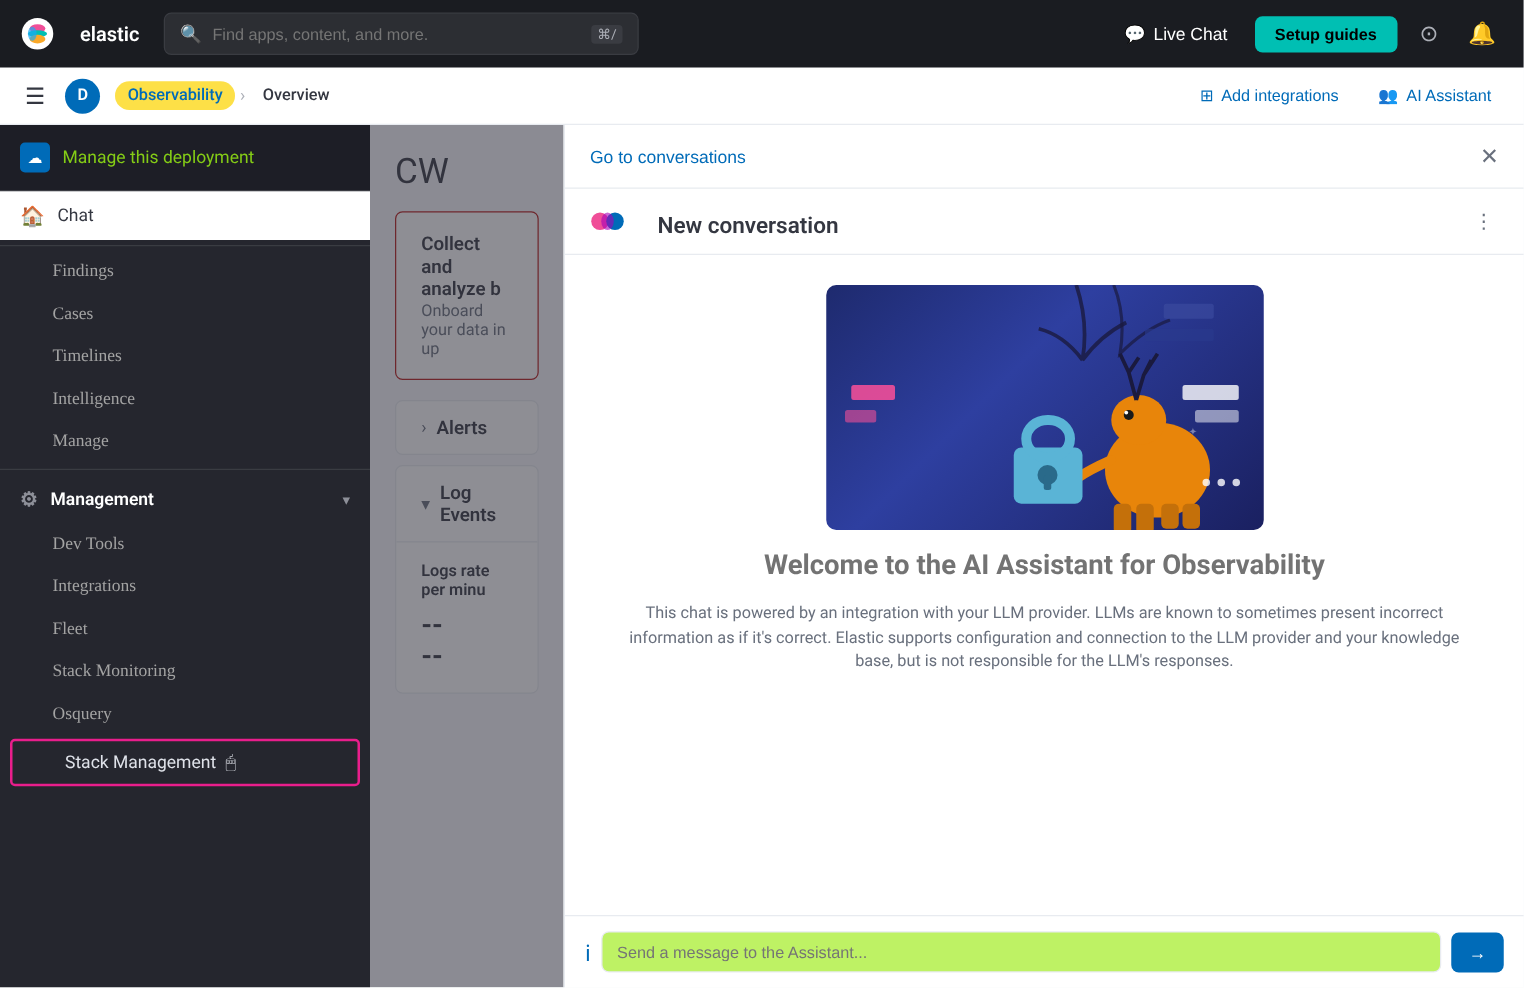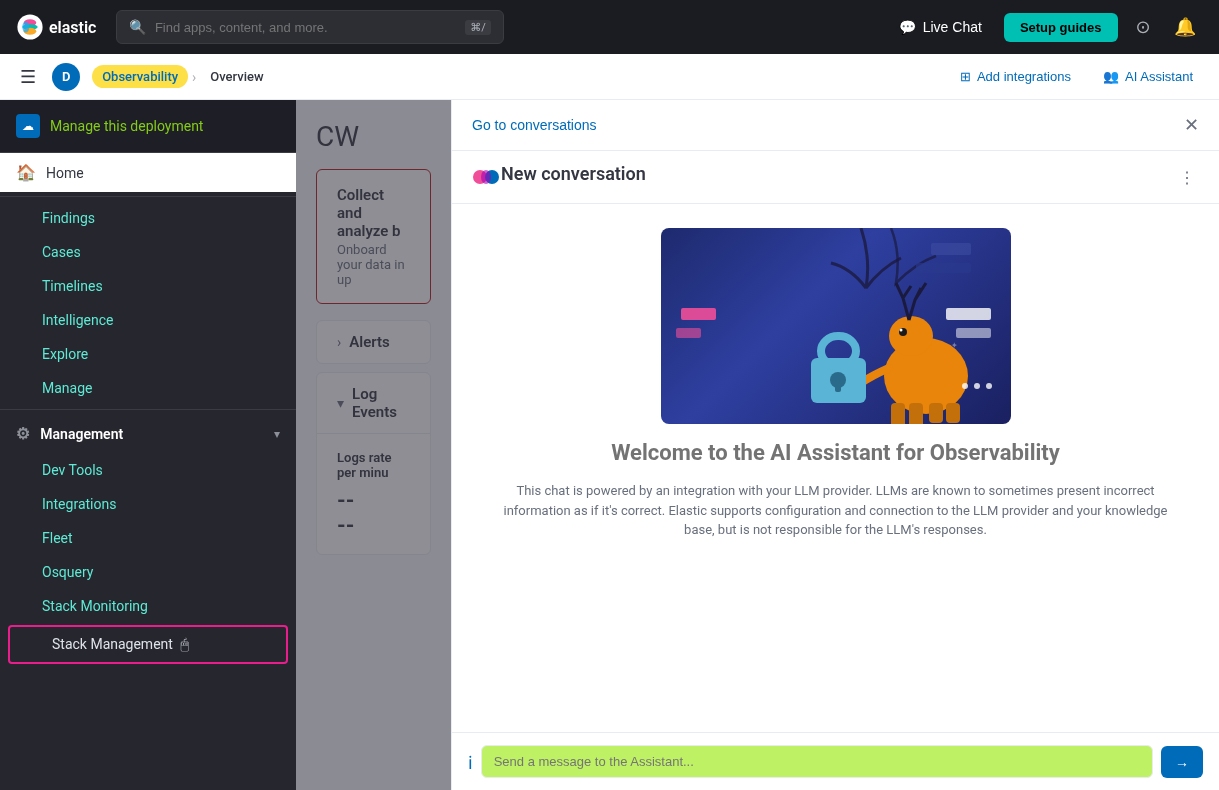--- a/index.html
+++ b/index.html
@@ -3,21 +3,21 @@
   <meta charset="utf-8">
   <style>
     * { margin: 0; padding: 0; box-sizing: border-box; }
     body { font-family: -apple-system, BlinkMacSystemFont, 'Segoe UI', Roboto, sans-serif; width: 1219px; height: 790px; overflow: hidden; display: flex; flex-direction: column; background: #f8f9fc; }
 
     
     .top-nav {
       display: flex; align-items: center; height: 54px;
       background: #1a1c21; padding: 0 16px; gap: 12px; flex-shrink: 0; z-index: 100;
     }
-    .elastic-logo { display: flex; align-items: center; gap: 5px; margin-right: 8px; justify-content: space-between; }
+    .elastic-logo { display: flex; align-items: center; gap: 20px; margin-right: 8px; justify-content: space-between; }
     .elastic-logo-icon { width: 28px; height: 28px; }
     .elastic-logo-text { color: #fff; font-size: 16px; font-weight: 600; }
     .search-bar {
       flex: 1; max-width: 420px; background: #2c2e33; border: 1px solid #3a3c42;
       border-radius: 6px; display: flex; align-items: center; padding: 0 12px; gap: 8px; height: 34px;
     }
     .search-bar input {
       background: transparent; border: none; outline: none; color: #adb0b8;
       font-size: 13px; flex: 1;
     }
@@ -91,21 +91,21 @@
     .manage-title { font-size: 14px; font-weight: 400; color: #84cc16; }
     .sidebar-nav-item {
       display: flex; align-items: center; gap: 10px;
       padding: 10px 16px; cursor: pointer; font-size: 14px; color: #dfe2e9;
       border-radius: 0;
     }
     .sidebar-nav-item.active { background: #fff; color: #343741; }
     .sidebar-nav-item .nav-icon { font-size: 16px; color: #8e9099; }
     .sidebar-nav-item.active .nav-icon { color: #343741; }
     .sidebar-section-item {
-      padding: 9px 16px 9px 42px; cursor: pointer; font-size: 14px; color: #5eead4;
+      padding: 9px 16px 9px 42px; cursor: pointer; font-size: 14px; color: #a3a3a3; font-family: Liberation Serif, serif;
     }
     .sidebar-section-divider { height: 1px; background: #3a3c42; margin: 4px 0; }
     .management-header {
       display: flex; align-items: center; justify-content: space-between;
       padding: 10px 16px; cursor: pointer;
     }
     .management-header-left { display: flex; align-items: center; gap: 10px; font-size: 14px; font-weight: 600; color: #fff; }
     .management-header .nav-icon { font-size: 16px; color: #8e9099; }
     .chevron-icon { color: #8e9099; font-size: 12px; }
     .stack-management-item {
@@ -165,21 +165,21 @@
       color: #006bb8; font-size: 14px; font-weight: 500; cursor: pointer;
       background: none; border: none; text-decoration: none;
     }
     .ai-panel-close {
       background: transparent; border: none; cursor: pointer; color: #69707d; font-size: 18px;
     }
     .ai-panel-new-convo {
       display: flex; align-items: center; justify-content: space-between;
       padding: 12px 20px; border-bottom: 1px solid #e8ebf0;
     }
-    .new-convo-left { display: flex; align-items: flex-start; gap: 1px; }
+    .new-convo-left { display: flex; align-items: flex-end; gap: 26px; }
     .ai-logo-icon { width: 28px; height: 28px; }
     .new-convo-title { font-size: 18px; font-weight: 600; color: #343741; }
     .more-options-btn { background: transparent; border: none; cursor: pointer; color: #69707d; font-size: 16px; padding: 4px; }
     .ai-panel-image-area {
       display: flex; justify-content: center; align-items: center;
       padding: 24px 20px 16px;
     }
     .ai-illustration {
       width: 350px; height: 196px; border-radius: 8px;
       background: linear-gradient(135deg, #1e2a6e 0%, #2e3fa0 40%, #1a2060 100%);
@@ -266,46 +266,45 @@
 
     <div class="sidebar-manage-header">
       <div class="manage-icon">
         <span>☁</span>
       </div>
       <span class="manage-title">Manage this deployment</span>
     </div>
 
     <div class="sidebar-nav-item active">
       <span class="nav-icon">🏠</span>
-      <span>Home</span>
+      <span>Chat</span>
     </div>
 
     <div class="sidebar-section-divider"></div>
 
     <div class="sidebar-section-item">Findings</div>
     <div class="sidebar-section-item">Cases</div>
     <div class="sidebar-section-item">Timelines</div>
     <div class="sidebar-section-item">Intelligence</div>
-    <div class="sidebar-section-item">Explore</div>
     <div class="sidebar-section-item">Manage</div>
 
     <div class="sidebar-section-divider"></div>
 
     <div class="management-header">
       <div class="management-header-left">
         <span class="nav-icon">⚙</span>
         <span>Management</span>
       </div>
       <span class="chevron-icon">▾</span>
     </div>
     <div class="sidebar-section-item">Dev Tools</div>
     <div class="sidebar-section-item">Integrations</div>
     <div class="sidebar-section-item">Fleet</div>
+    <div class="sidebar-section-item">Stack Monitoring</div>
     <div class="sidebar-section-item">Osquery</div>
-    <div class="sidebar-section-item">Stack Monitoring</div>
     <div class="stack-management-item">
       <span>Stack Management</span>
       <span class="cursor-indicator">🖱</span>
     </div>
   </div>
 
   <div class="content-area">
     <div class="content-overlay"></div>
     <div class="content-inner">
       <h1 class="ow-heading">CW</h1>

